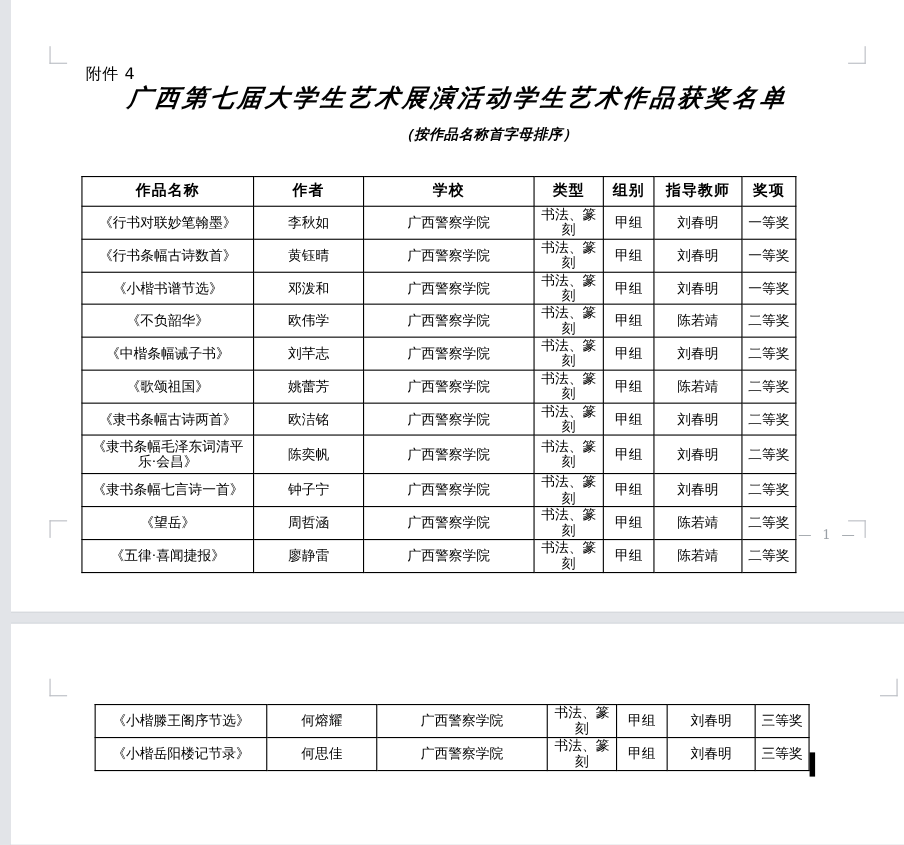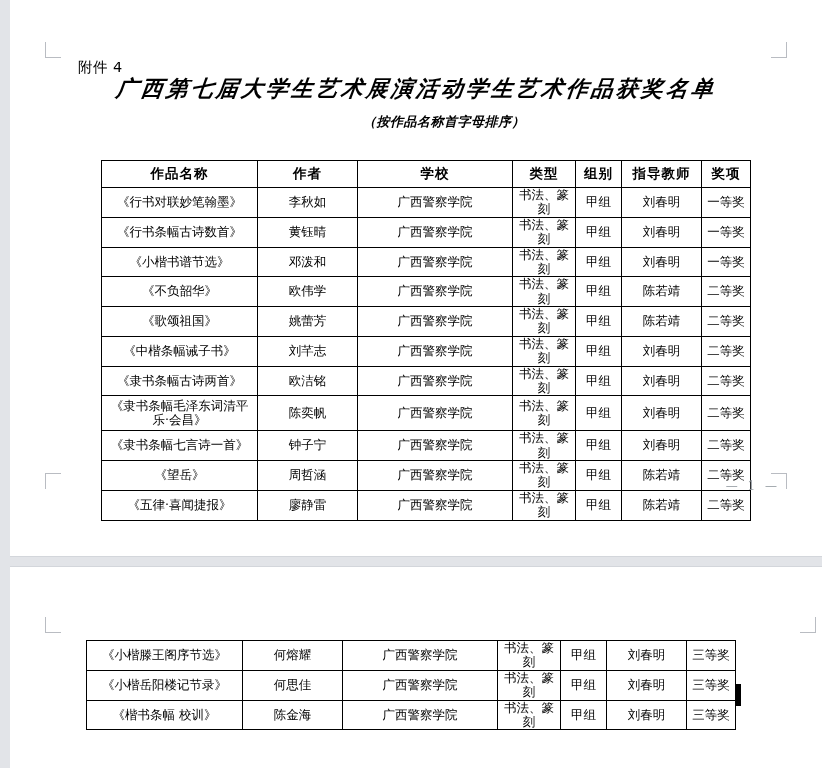--- a/index.html
+++ b/index.html
@@ -117,21 +117,21 @@
   }
   table.awards td.tall { height: 34px; margin-top: 40px; }
   .col-work   { width: 156px; }
   .col-author { width: 100px; }
   .col-school { width: 155px; }
   .col-type   { width: 63px;  }
   .col-group  { width: 46px;  }
   .col-mentor { width: 80px;  }
   .col-prize  { width: 49px;  }
 
-  .table-1 { left: 91px; top: 160px; padding-left: 36px; }
+  .table-1 { left: 64px; top: 160px; padding-left: 36px; }
   .table-2 { left: 76px; top: 73px; }
 
   .page-number {
     position: absolute;
     left: 0;
     top: 479px;
     width: 770px;
     text-align: right;
     font-family: "DejaVu Serif", "Liberation Serif", serif;
     font-size: 12px;
@@ -220,35 +220,35 @@
           <tr>
             <td>《不负韶华》</td>
             <td>欧伟学</td>
             <td>广西警察学院</td>
             <td>书法、篆刻</td>
             <td>甲组</td>
             <td>陈若靖</td>
             <td>二等奖</td>
           </tr>
           <tr>
+            <td>《中楷条幅诫子书》</td>
+            <td>刘芊志</td>
+            <td>广西警察学院</td>
+            <td>书法、篆刻</td>
+            <td>甲组</td>
+            <td>刘春明</td>
+            <td>二等奖</td>
+          </tr>
+          <tr>
             <td>《歌颂祖国》</td>
             <td>姚蕾芳</td>
             <td>广西警察学院</td>
             <td>书法、篆刻</td>
             <td>甲组</td>
             <td>陈若靖</td>
-            <td>二等奖</td>
-          </tr>
-          <tr>
-            <td>《中楷条幅诫子书》</td>
-            <td>刘芊志</td>
-            <td>广西警察学院</td>
-            <td>书法、篆刻</td>
-            <td>甲组</td>
-            <td>刘春明</td>
             <td>二等奖</td>
           </tr>
           <tr>
             <td>《隶书条幅古诗两首》</td>
             <td>欧洁铭</td>
             <td>广西警察学院</td>
             <td>书法、篆刻</td>
             <td>甲组</td>
             <td>刘春明</td>
             <td>二等奖</td>
@@ -322,29 +322,20 @@
           </tr>
           <tr>
             <td>《小楷岳阳楼记节录》</td>
             <td>何思佳</td>
             <td>广西警察学院</td>
             <td>书法、篆刻</td>
             <td>甲组</td>
             <td>刘春明</td>
             <td>三等奖</td>
           </tr>
-          <tr>
-            <td>《楷书条幅 校训》</td>
-            <td>陈金海</td>
-            <td>广西警察学院</td>
-            <td>书法、篆刻</td>
-            <td>甲组</td>
-            <td>刘春明</td>
-            <td>三等奖</td>
-          </tr>
         </tbody>
     </table>
 
     <div class="caret" style="left:726px; top:117px;"></div>
   </div>
 
   <div class="left-gutter"></div>
 </div>
 
 </body></html>

